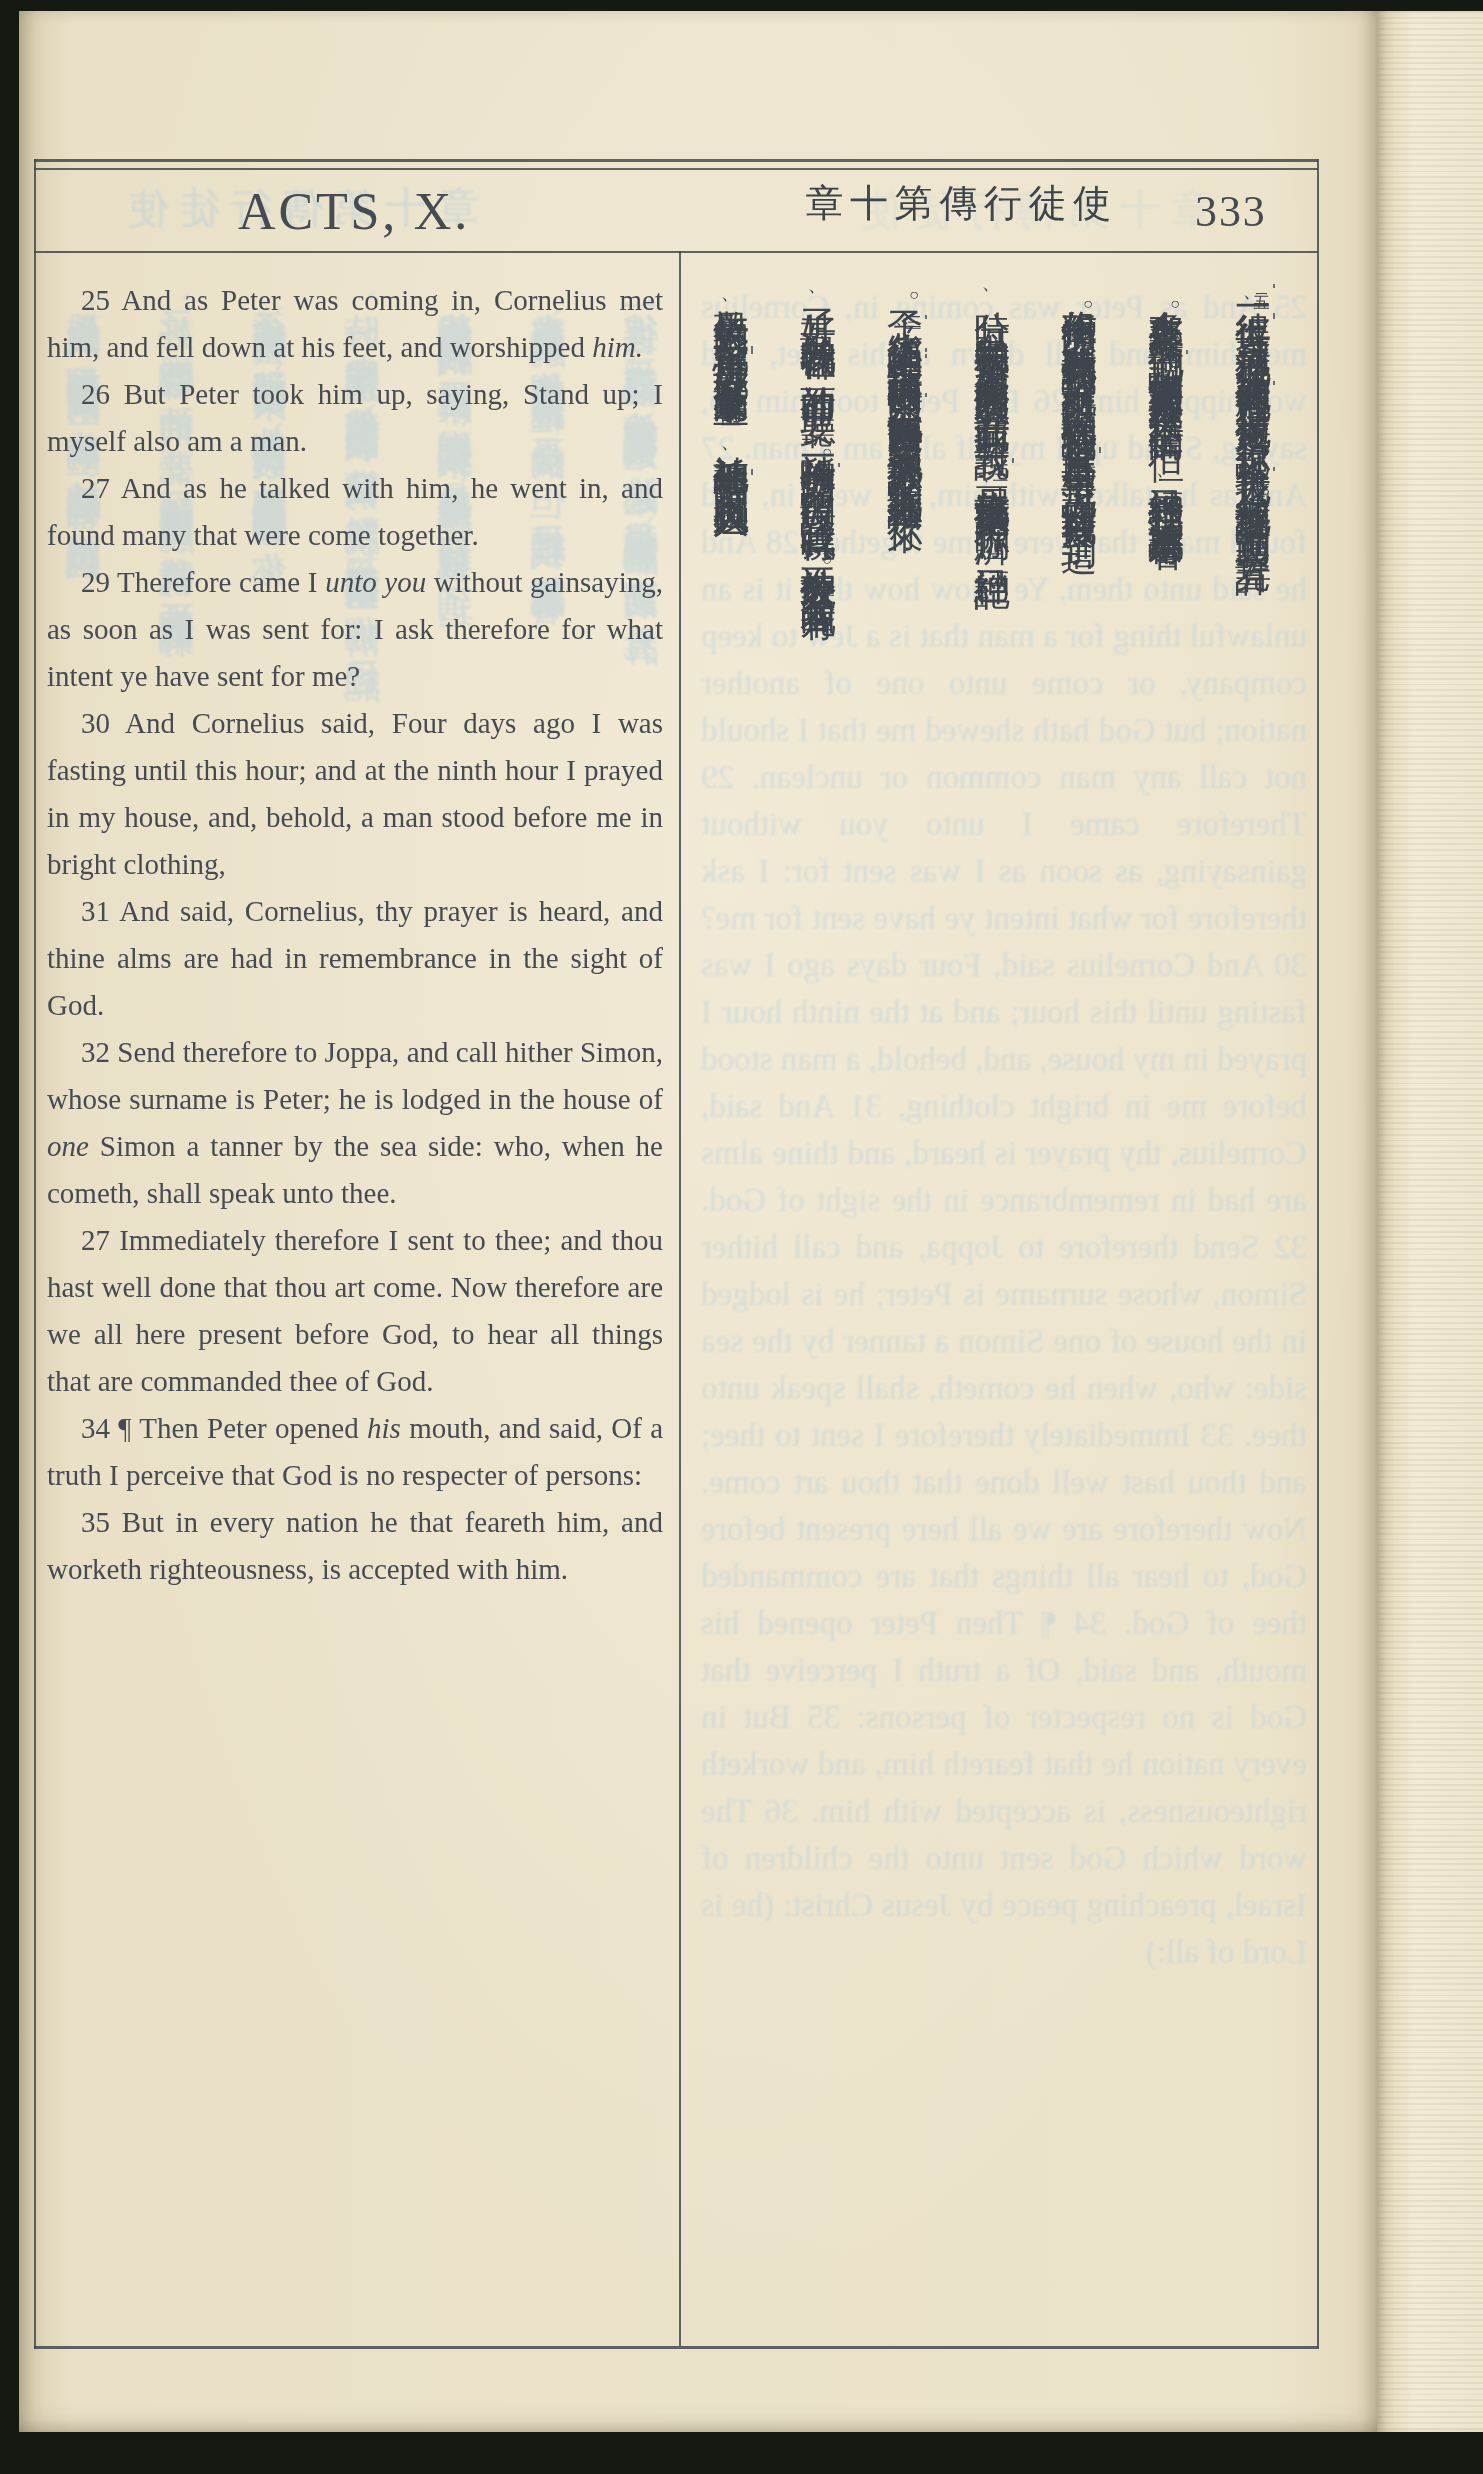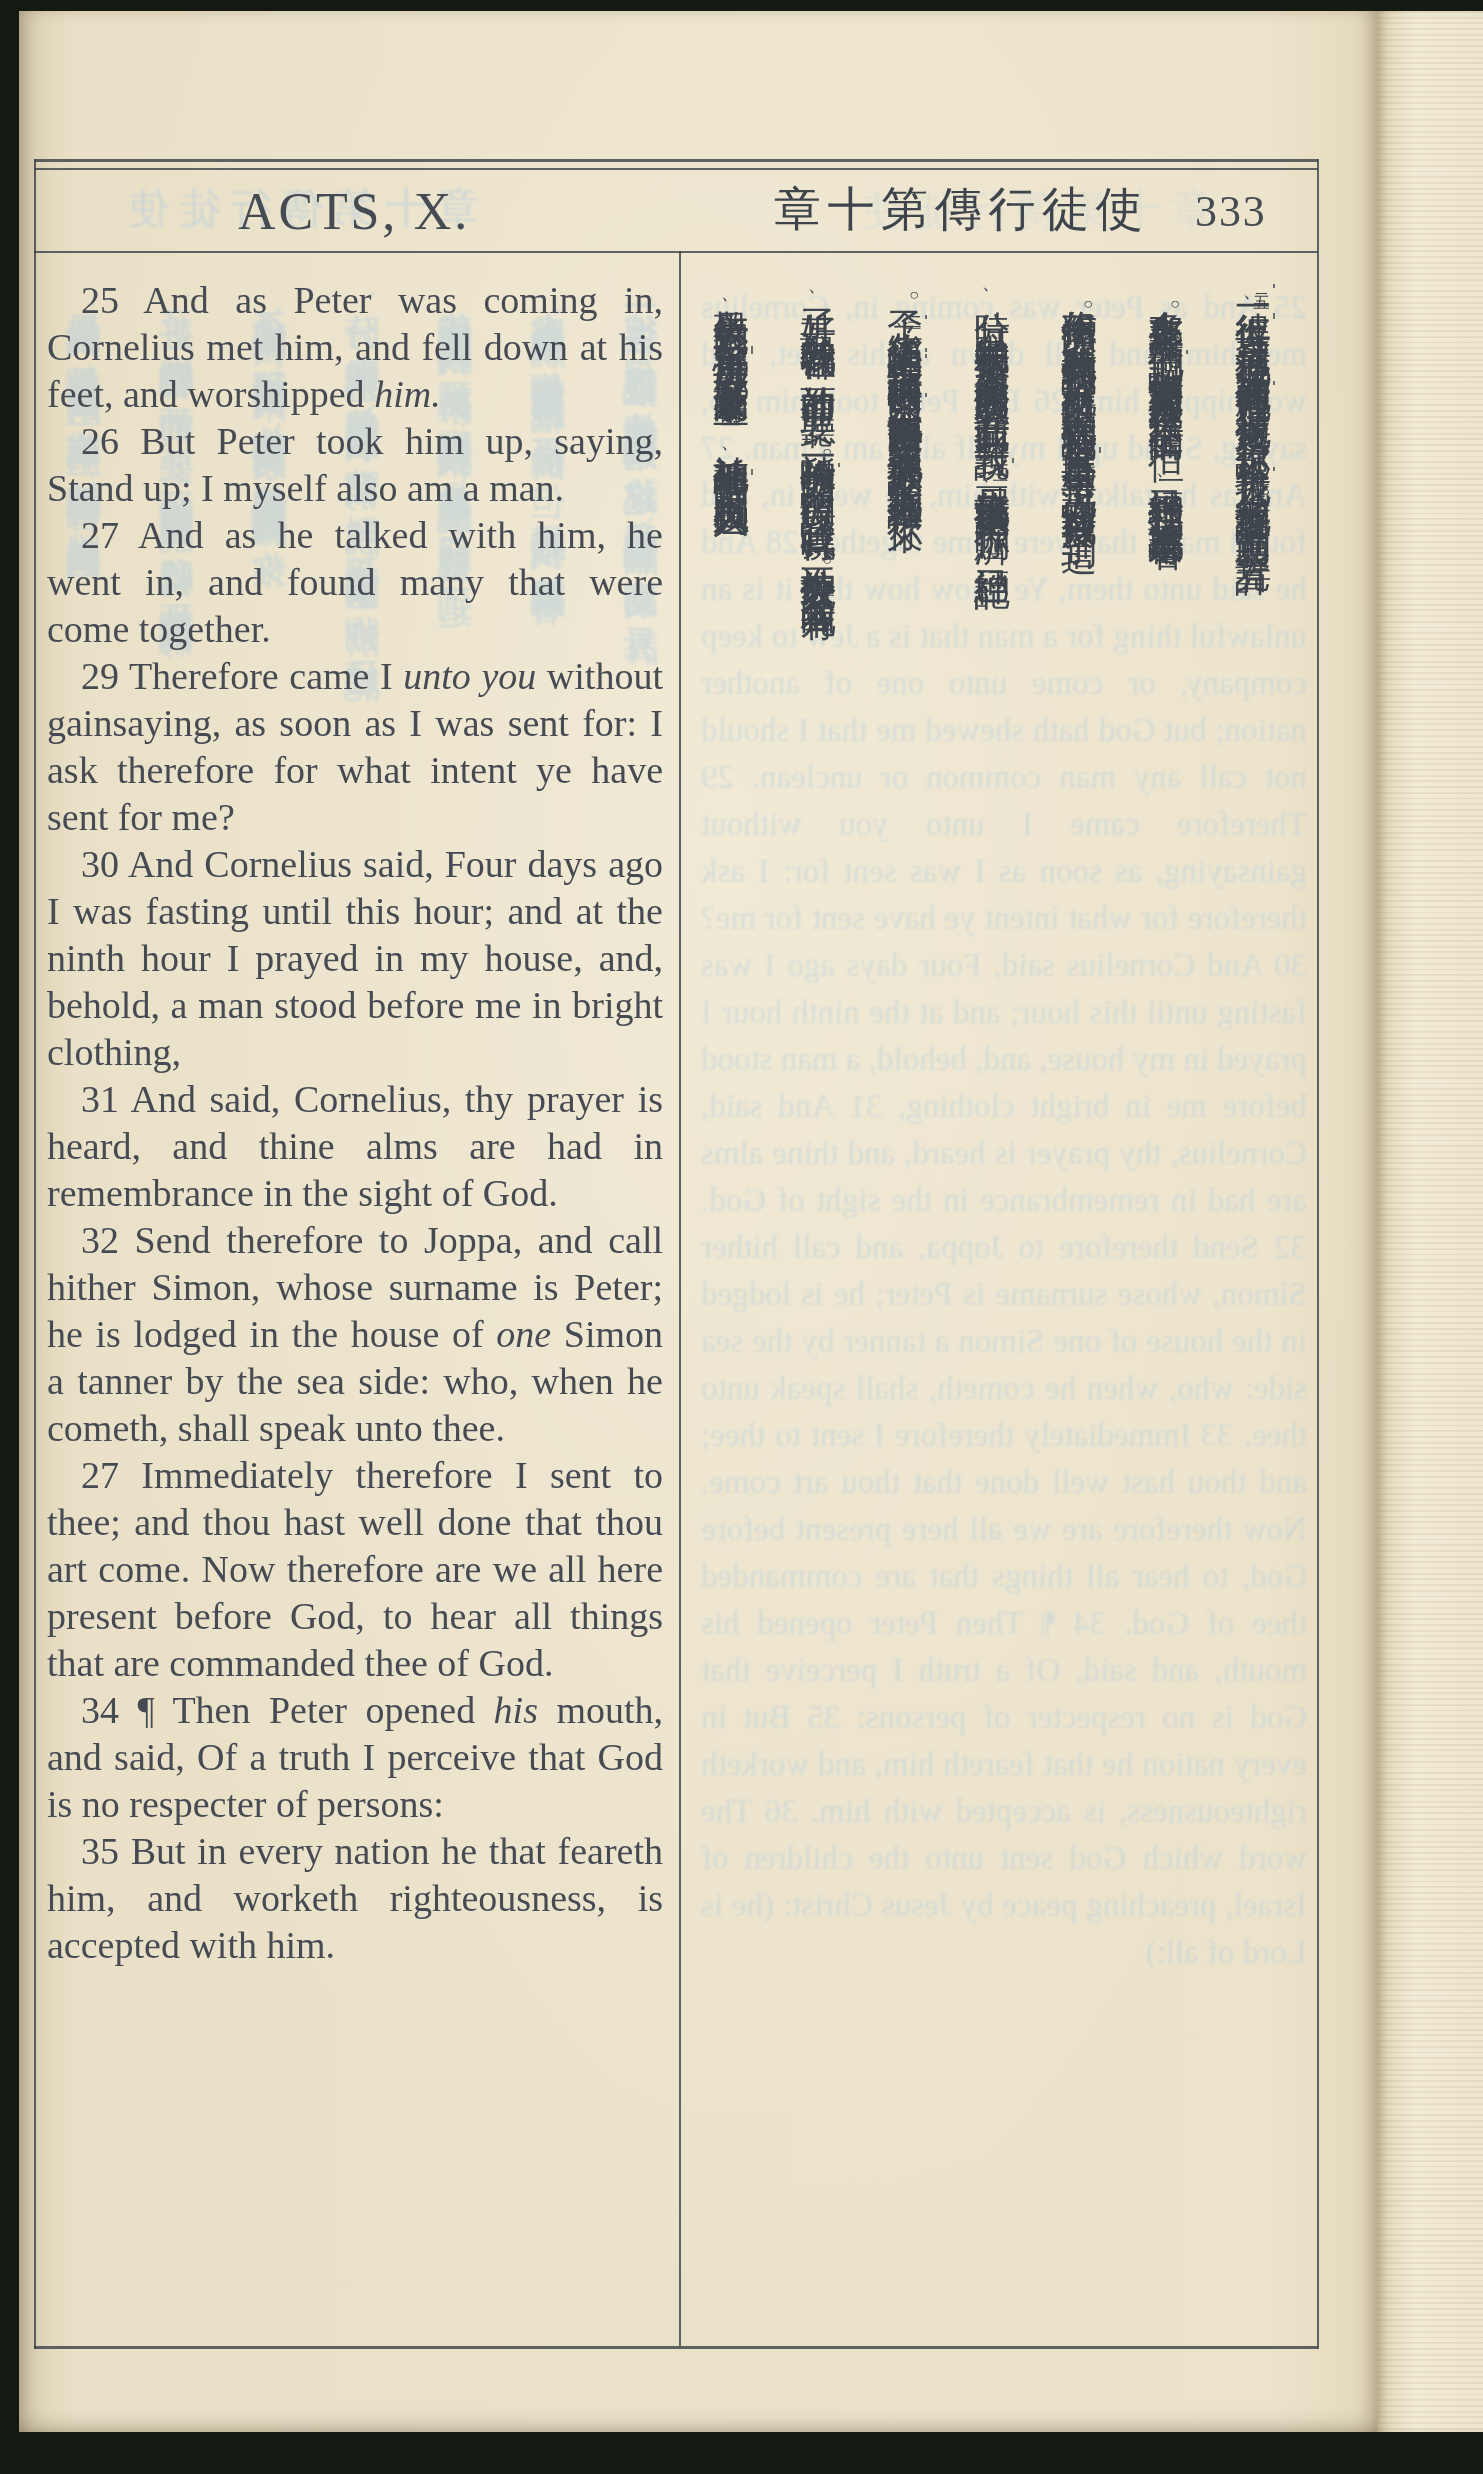--- a/index.html
+++ b/index.html
@@ -31,31 +31,31 @@
   
   .rule { position:absolute; background:rgba(62,68,76,.82); }
   
   .hdr-en {
     position:absolute; left:45px; top:182px; width:618px;
     text-align:center; font-size:52px; letter-spacing:2.8px;
     color:#454b53;
   }
   .hdr-cn {
     position:absolute; left:758px; top:178px; width:407px;
-    text-align:center; font-size:47px; letter-spacing:6.6px;
+    text-align:center; font-size:38px; letter-spacing:6.6px;
     color:#3e444c; font-family:"Liberation Serif", serif;
   }
   .hdr-num {
     position:absolute; left:1195px; top:186px;
     font-size:44px; letter-spacing:1.9px; color:#454b53;
   }
   
   .en-col {
     position:absolute; left:47px; top:277px; width:616px;
-    color:#464b53; font-size:38px; line-height:47px;
+    color:#464b53; font-size:29px; line-height:47px;
     text-align:justify;
   }
   .en-col p.verse { text-indent:34px; margin:0; }
   .en-col .it { font-style:italic; }
   
   .cn-block {
     position:absolute; left:696px; top:282px; width:611px; height:2065px;
     color:#3f454d;
   }
   .cjk-col {

